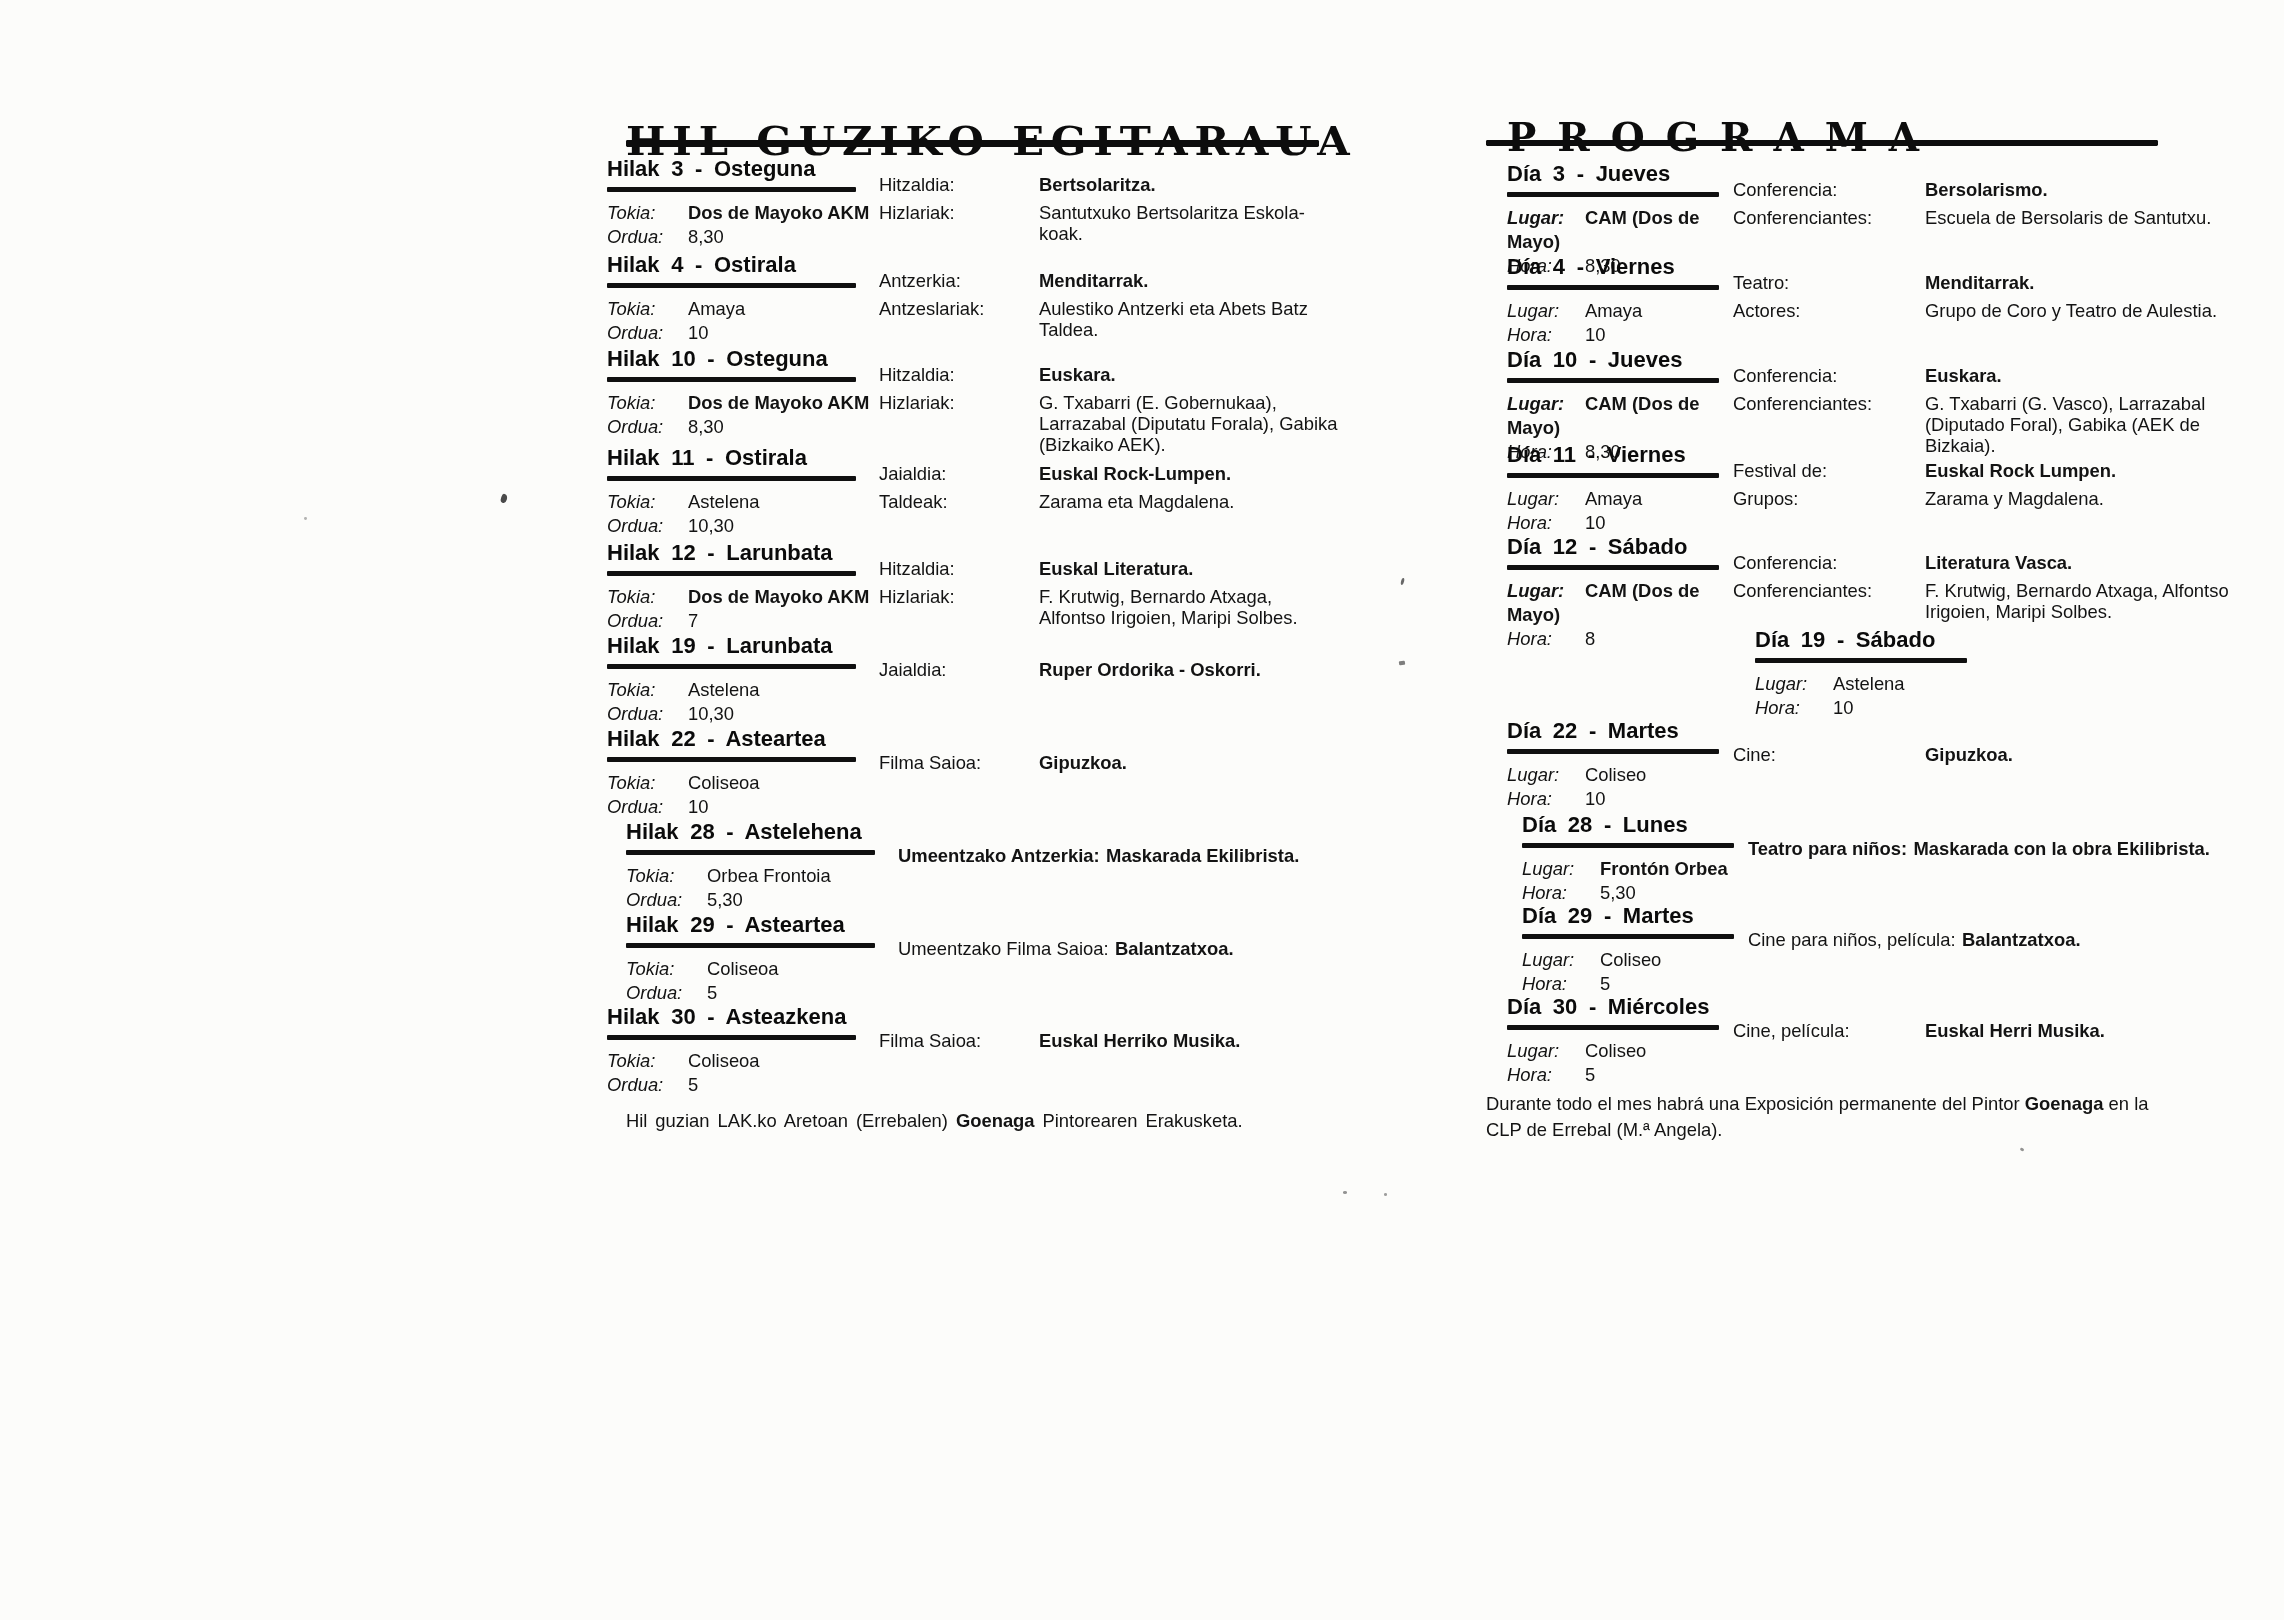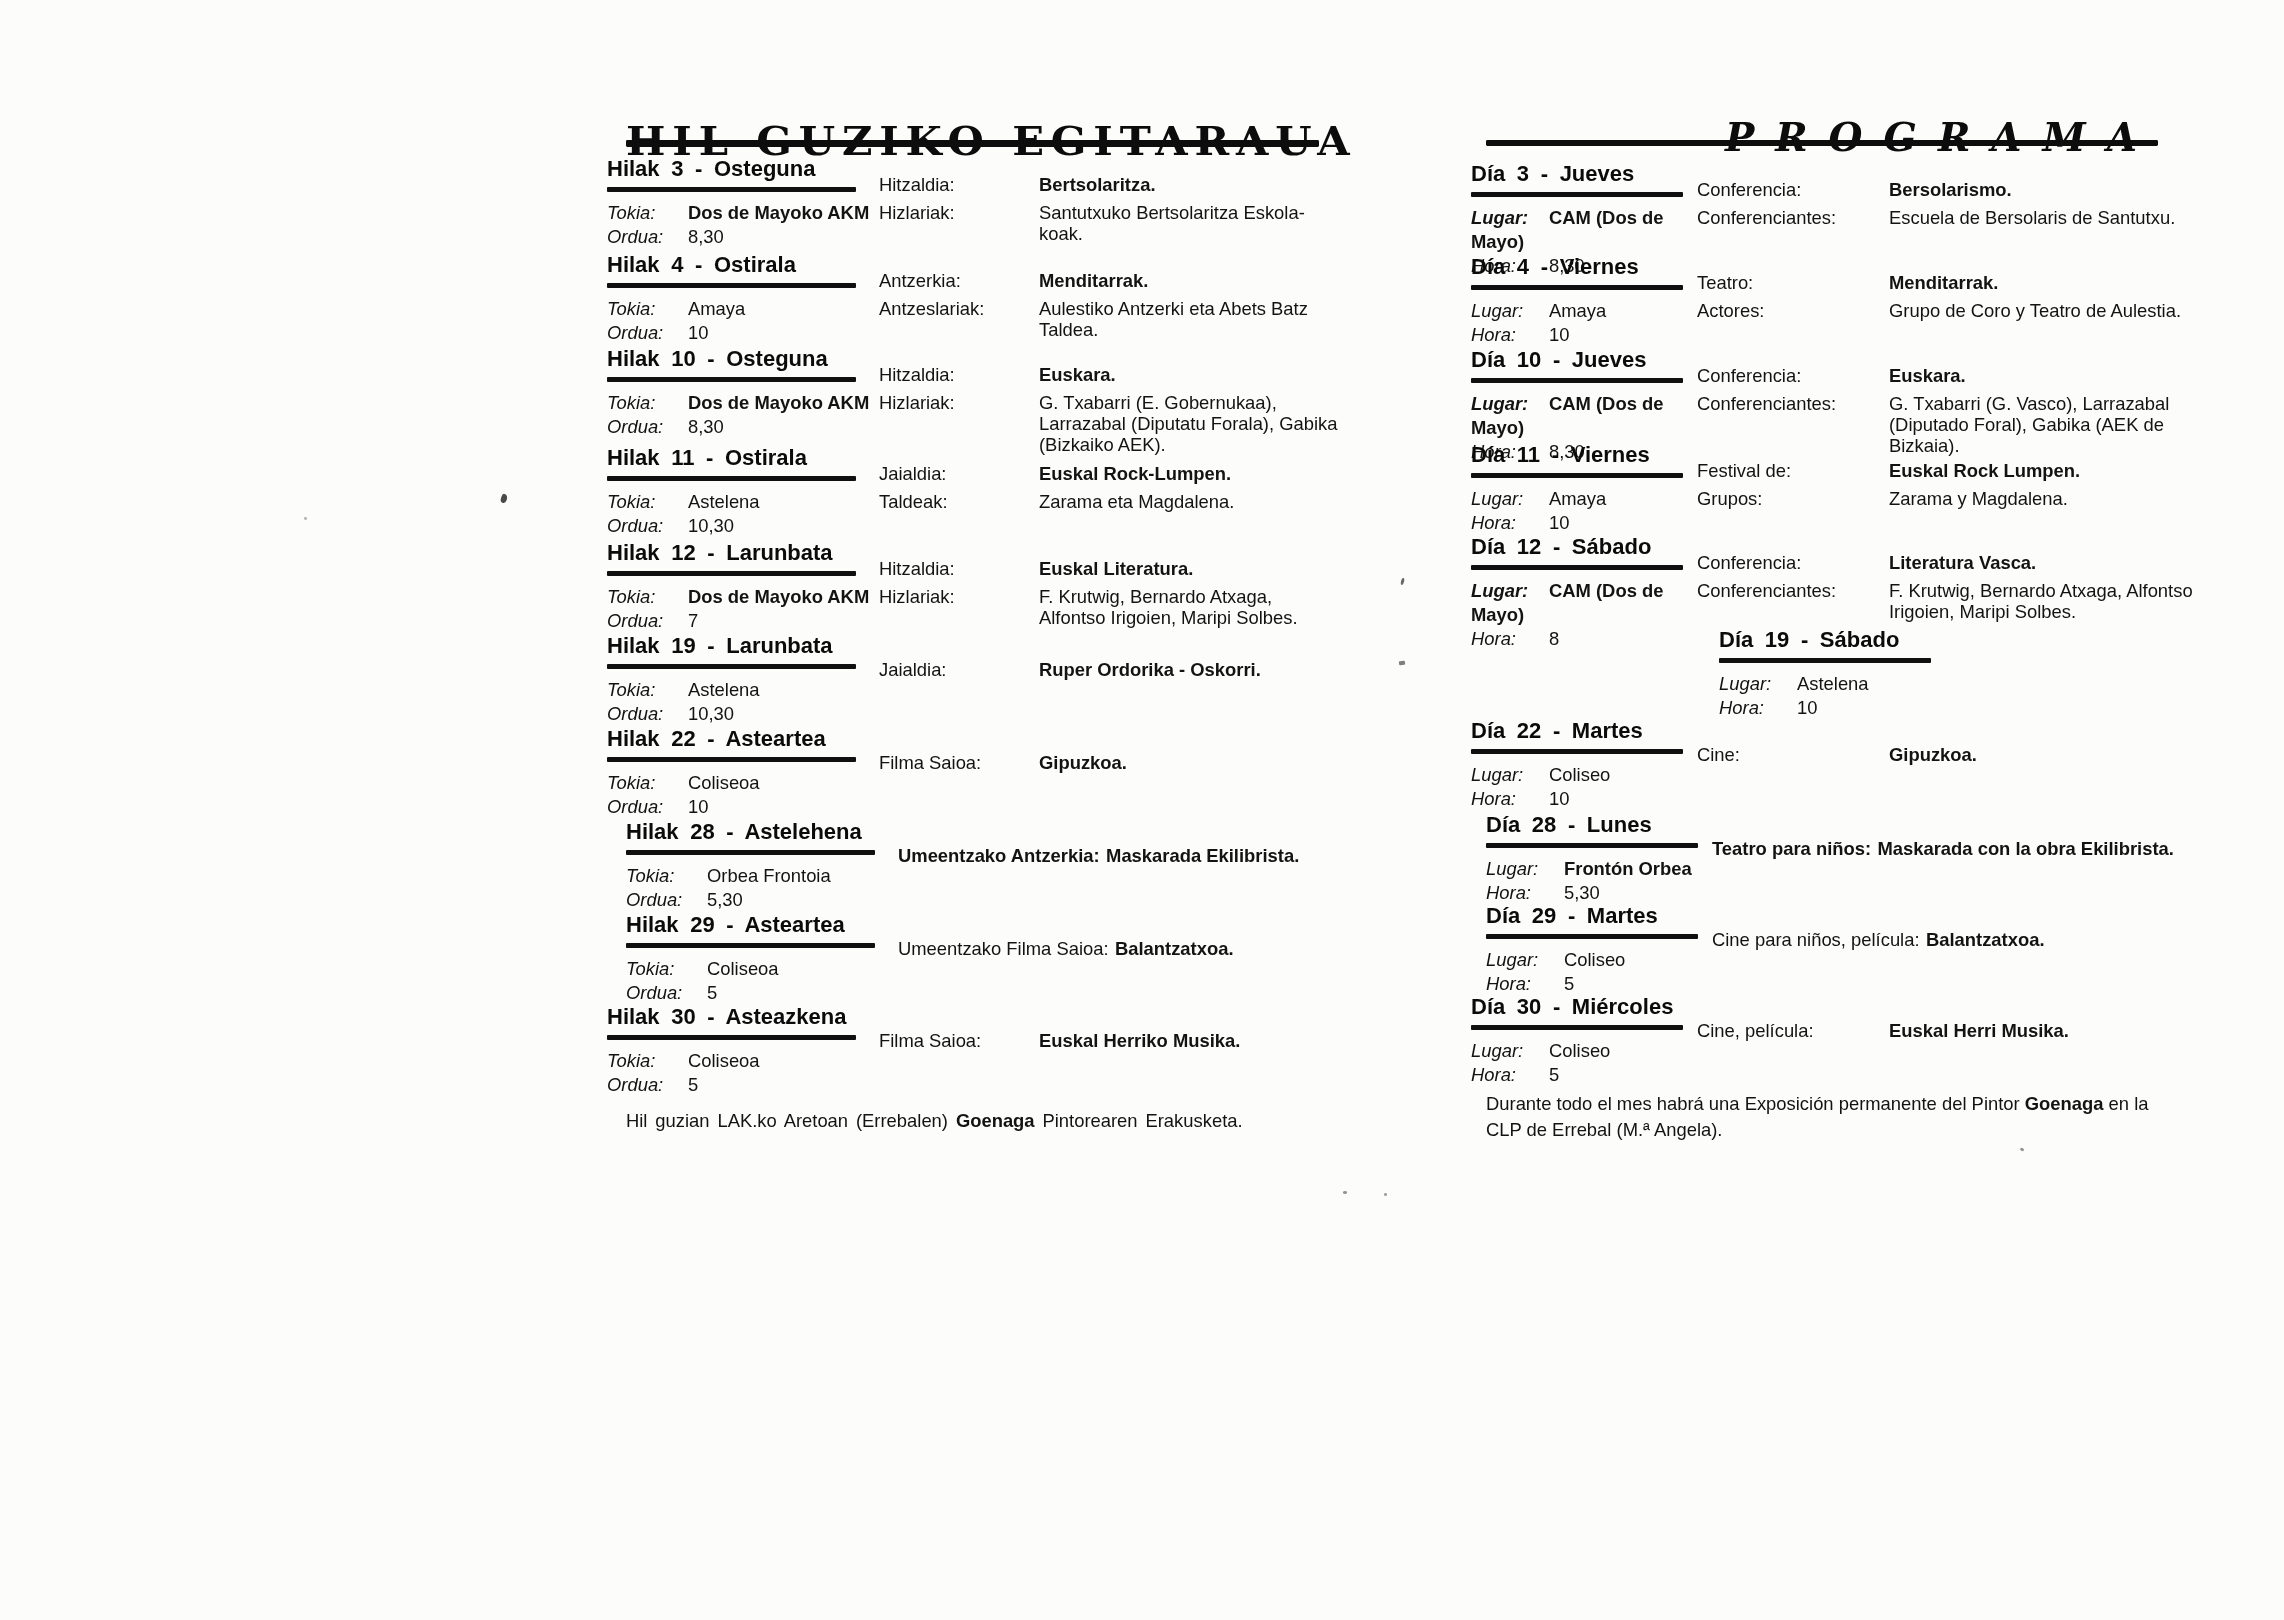--- a/index.html
+++ b/index.html
@@ -3,29 +3,29 @@
 <meta charset="utf-8">
 <style>
   html,body{margin:0;padding:0;background:#e8e8e4;}
   .page{position:relative;width:2284px;height:1621px;background:#fcfcfa;overflow:hidden;
         font-family:"Liberation Sans",sans-serif;color:#131313;}
 
   
   .col-title{position:absolute;font-family:"DejaVu Serif",serif;font-weight:700;
              font-size:39px;line-height:1;color:#0c0c0c;white-space:nowrap;}
   .lt{left:626px;top:96px;letter-spacing:6.4px;transform:scaleX(1.07);transform-origin:left top;}
-  .rt{left:1486px;top:92px;width:672px;text-align:right;letter-spacing:21px;padding-left:21px;box-sizing:border-box;font-style:italic;}
+  .rt{left:1486px;top:92px;width:672px;text-align:left;letter-spacing:21px;padding-left:21px;box-sizing:border-box;}
   .title-rule{position:absolute;background:#0d0d0d;border-radius:1.4px;}
   .tr-l{left:626px;top:140px;width:693px;height:7.4px;}
   .tr-r{left:1486px;top:140px;width:672px;height:6.4px;}
 
   
   .entry{position:absolute;display:flex;align-items:flex-start;justify-content:center;}
   .e-l{left:626px;width:693px;}
-  .e-r{left:1486px;width:692px;}
+  .e-r{left:1522px;width:692px;}
   .day-wrap{flex:none;}
   .e-l .day-wrap{width:272px;}
   .e-r .day-wrap{width:226px;}
   .day{margin:0;font-weight:700;font-size:22px;line-height:1.05;letter-spacing:0;
        word-spacing:5.5px;color:#0b0b0b;white-space:nowrap;}
   .day-rule{height:4.1px;background:#101010;margin-top:7.4px;border-radius:0.9px;}
   .e-l .day-rule{width:249px;}
   .e-r .day-rule{width:212px;}
   .meta{margin-top:9.2px;}
   .meta-line{font-size:18.4px;line-height:24px;}

